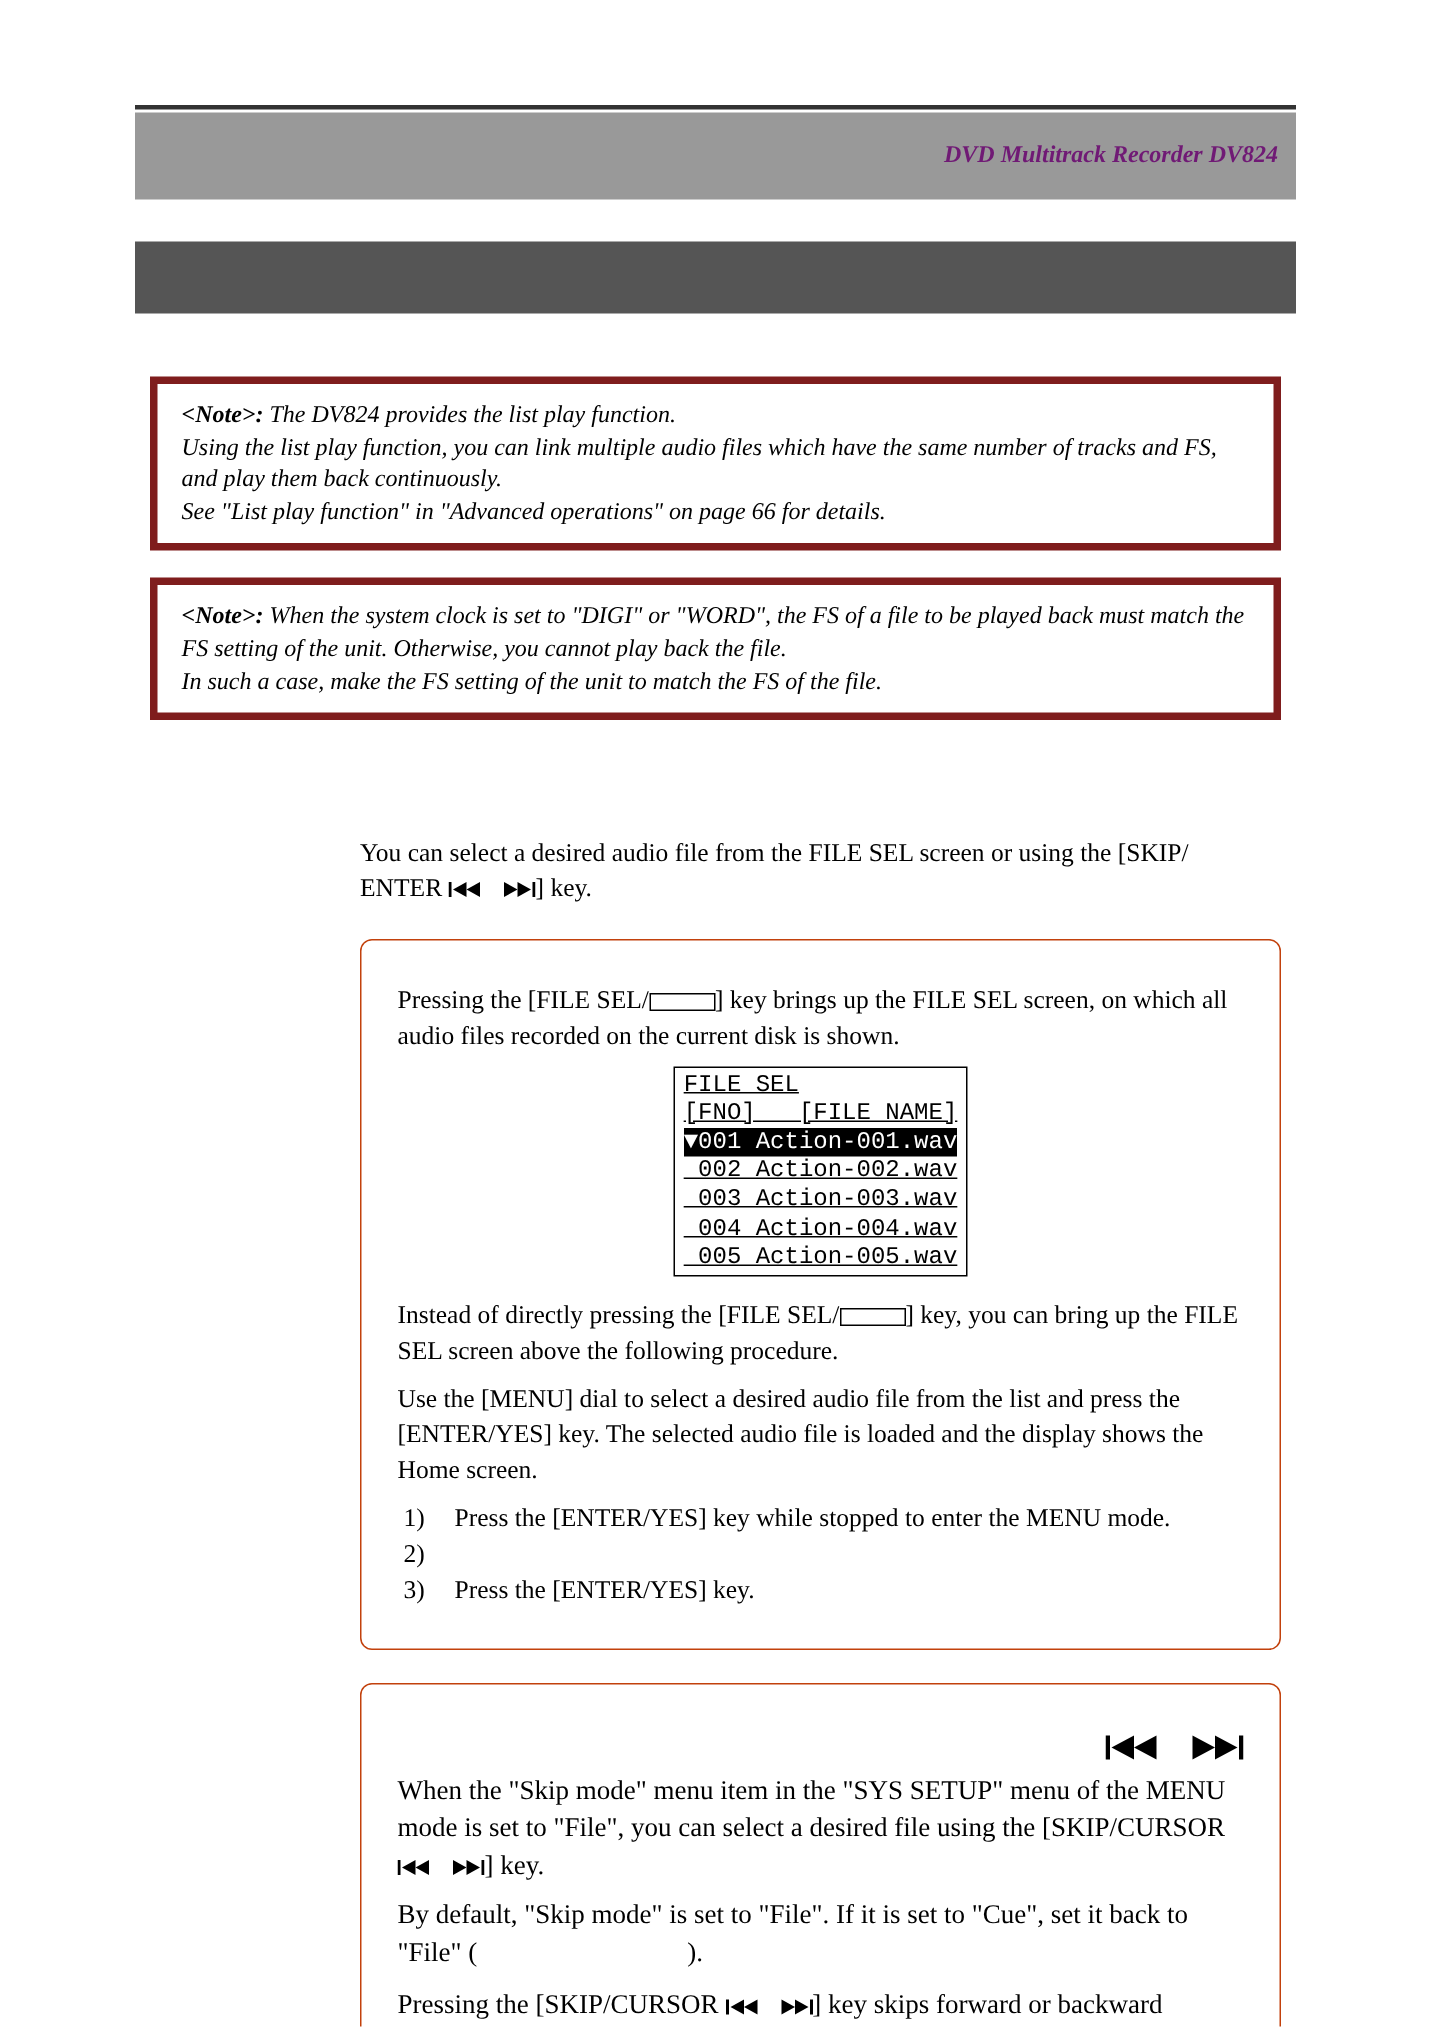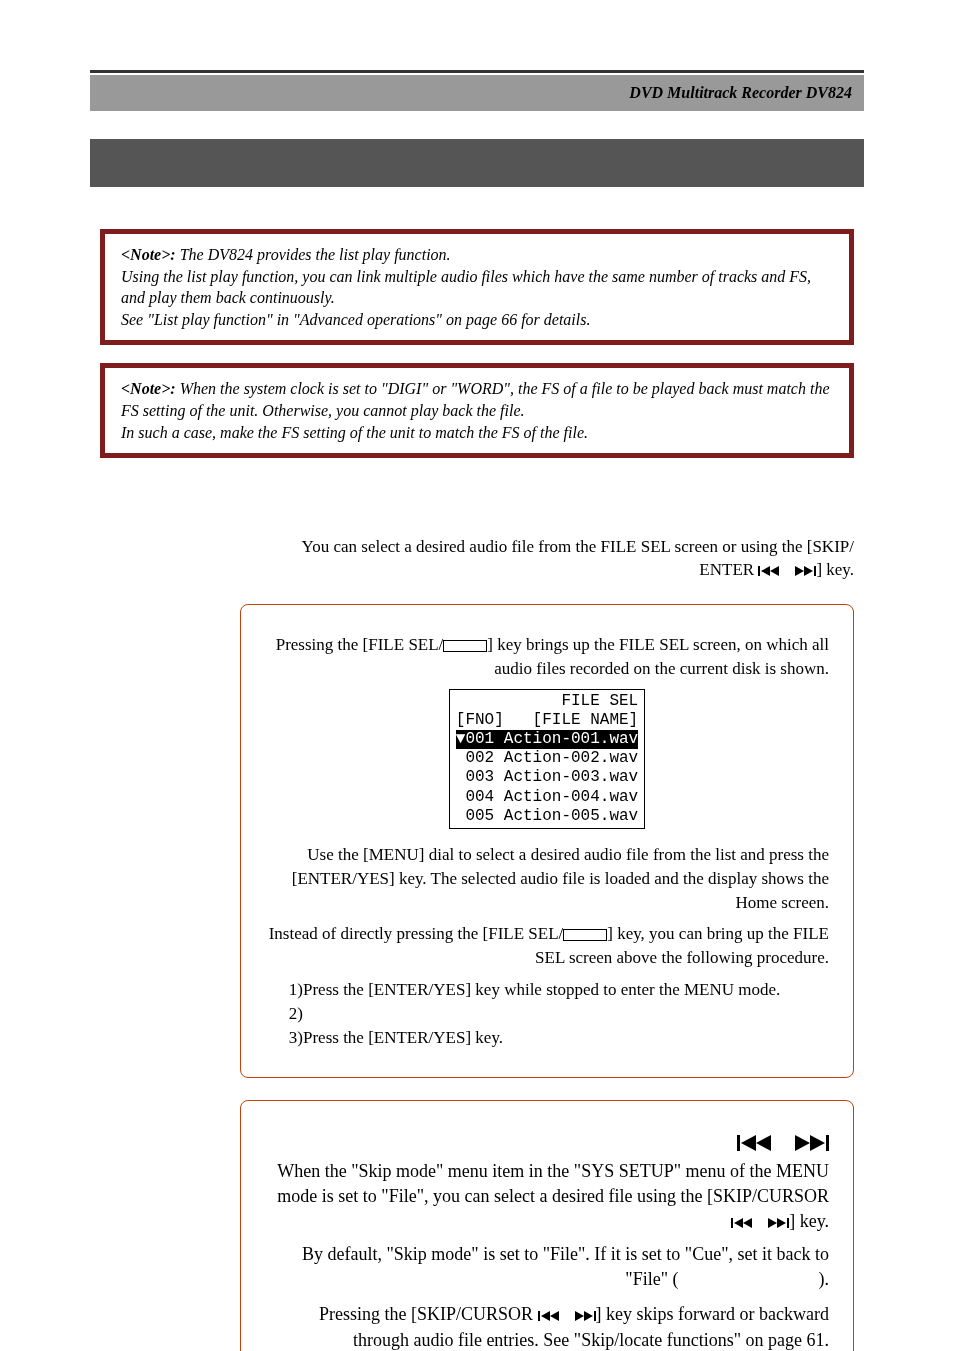--- a/index.html
+++ b/index.html
@@ -1,27 +1,27 @@
 <!DOCTYPE html>
 <html><head>
 <meta charset="utf-8">
 <style>
 * { margin: 0; padding: 0; box-sizing: border-box; }
 body { background: #fff; font-family: Georgia, 'Times New Roman', serif; width: 954px; height: 1351px; position: relative; color: #000; }
 .page { padding: 70px 90px 30px 90px; }
 .header-rule { height: 3px; background: #333; margin-bottom: 2px; }
-.header-band { background: #999; color: #000000; font-style: italic; font-weight: bold; font-size: 16px; padding: 9px 12px; text-align: right; font-family: Georgia, serif; }
+.header-band { background: #999; color: #701a75; font-style: italic; font-weight: bold; font-size: 16px; padding: 20px 12px; text-align: right; font-family: Georgia, serif; }
 .big-bar { background: #555; height: 48px; margin-top: 28px; margin-bottom: 42px; }
 .note-box { border: 5px solid #7f1d1d; padding: 10px 16px; font-style: italic; font-size: 16px; line-height: 1.35; margin: 0 10px 18px 10px; }
 .note-label { font-weight: bold; }
-.body-indent { margin-left: 150px; margin-right: 10px; text-align: right; }
+.body-indent { margin-left: 150px; margin-right: 10px; }
 .body-text { font-size: 17px; line-height: 1.35; margin-bottom: 6px; }
 .inner-box { border: 1px solid #c2410c; border-radius: 8px; padding: 28px 24px; font-size: 17px; line-height: 1.4; margin-top: 22px; }
 .inner-box p { margin-bottom: 8px; }
-.lcd-wrap { display: flex; justify-content: center; margin: 8px 0 14px 0; }
+.lcd-wrap { display: flex; justify-content: center; margin: 8px 0 14px 0; text-decoration: underline; }
 .lcd { border: 1px solid #000; background: #fff; font-family: 'Courier New', monospace; font-size: 16px; line-height: 1.2; padding: 2px 6px; white-space: pre; }
 .lcd .inv { background: #000; color: #fff; display: inline-block; }
 .steps { margin-left: 4px; }
 .steps div { display: flex; }
 .steps .n { width: 34px; }
 .icon-rect { display: inline-block; border: 1.5px solid #000; width: 44px; height: 12px; vertical-align: middle; }
 .skip-icons { display: inline-flex; align-items: center; vertical-align: middle; }
 .skip-icons svg { display:block; }
 .skip-right-align { text-align: right; margin-bottom: 4px; }
 </style>
@@ -72,24 +72,24 @@
       </p>
       <div class="lcd-wrap">
         <div class="lcd"><span>FILE SEL</span>
 <span>[FNO]   [FILE NAME]</span>
 <span class="inv">▼001 Action-001.wav</span>
 <span> 002 Action-002.wav</span>
 <span> 003 Action-003.wav</span>
 <span> 004 Action-004.wav</span>
 <span> 005 Action-005.wav</span></div>
       </div>
-      <p>Use the [MENU] dial to select a desired audio file from the list and press the [ENTER/YES] key. The selected audio file is loaded and the display shows the Home screen.</p>
       <p>
         <span>Instead of directly pressing the [FILE SEL/</span><span class="icon-rect"></span><span>] key, you can bring up the FILE SEL screen above the following procedure.</span>
       </p>
+      <p>Use the [MENU] dial to select a desired audio file from the list and press the [ENTER/YES] key. The selected audio file is loaded and the display shows the Home screen.</p>
       <div class="steps">
         <div>
             <span class="n">1)</span>
             <span>Press the [ENTER/YES] key while stopped to enter the MENU mode.</span>
           </div>
         <div>
             <span class="n">2)</span>
           </div>
         <div>
             <span class="n">3)</span>

